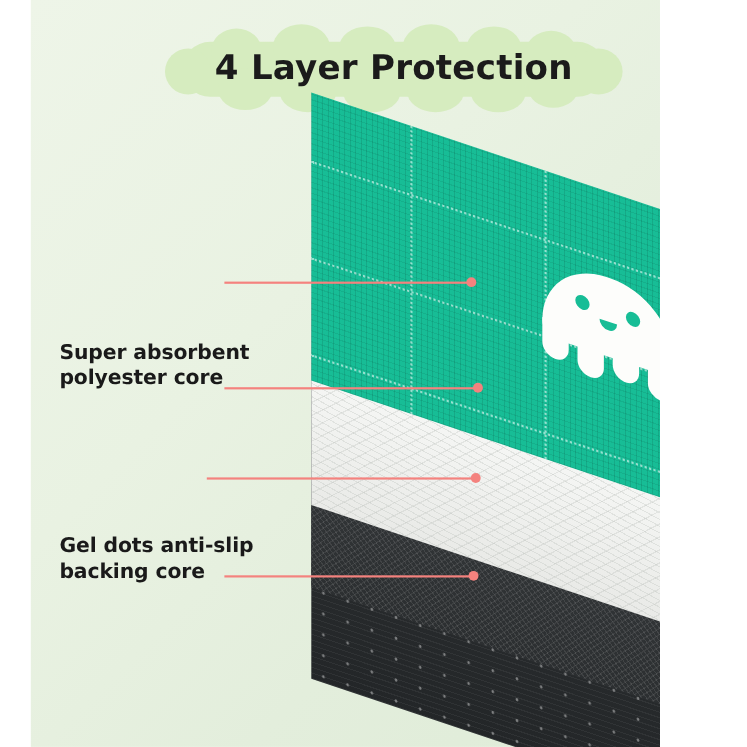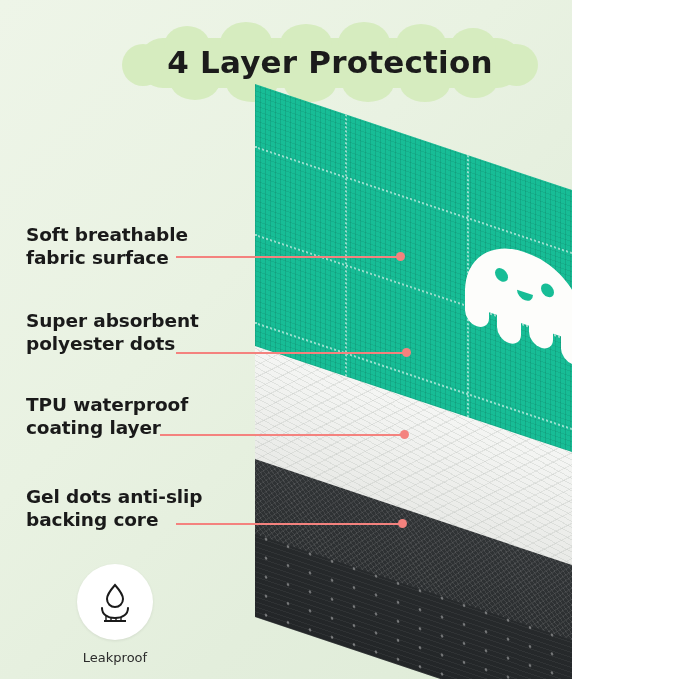--- a/index.html
+++ b/index.html
@@ -11,20 +11,21 @@
     height: 679px;
     font-family: "DejaVu Sans", sans-serif;
     overflow: hidden;
   }
   #stage {
     position: relative;
     width: 572px;
     height: 679px;
     background: linear-gradient(135deg, #eef5e8 0%, #e9f2e2 40%, #e3eedc 70%, #dfecd8 100%);
     overflow: hidden;
+    margin-left: 28px;
   }
 
   
   #title-banner {
     position: absolute;
     left: 120px;
     top: 22px;
     width: 420px;
     height: 80px;
   }
@@ -282,49 +283,27 @@
 
   <div class="leader" style="left:176px; top:352px; width:230px;"></div>
   <div class="leader-dot" style="left:402px; top:348px;"></div>
 
   <div class="leader" style="left:160px; top:434px; width:244px;"></div>
   <div class="leader-dot" style="left:400px; top:430px;"></div>
 
   <div class="leader" style="left:176px; top:523px; width:226px;"></div>
   <div class="leader-dot" style="left:398px; top:519px;"></div>
 
-  <div class="callout" style="left:26px; top:224px;">
-    <div class="callout-text">Soft breathable
-fabric surface</div>
-  </div>
   <div class="callout" style="left:26px; top:310px;">
     <div class="callout-text">Super absorbent
-polyester dots</div>
-  </div>
-  <div class="callout" style="left:26px; top:394px;">
-    <div class="callout-text">TPU waterproof
-coating layer</div>
+polyester core</div>
   </div>
   <div class="callout" style="left:26px; top:486px;">
     <div class="callout-text">Gel dots anti-slip
 backing core</div>
   </div>
 
   <div id="features">
 
 
-    <div class="feature">
-      <div class="feature-circle">
-        <svg width="50" height="50" viewBox="0 0 50 50">
-          <path d="M25 8 C25 8 17 17 17 22 C17 26.5 20.6 30 25 30 C29.4 30 33 26.5 33 22 C33 17 25 8 25 8 Z" fill="none" stroke="#1a1a1a" stroke-width="2"></path>
-          <path d="M12 31 C12 37 17 41 25 41 C33 41 38 37 38 31" fill="none" stroke="#1a1a1a" stroke-width="2" stroke-linecap="round"></path>
-          <line x1="14" y1="44" x2="36" y2="44" stroke="#1a1a1a" stroke-width="2"></line>
-          <line x1="16" y1="38" x2="16" y2="44" stroke="#1a1a1a" stroke-width="1.4"></line>
-          <line x1="21" y1="40" x2="21" y2="44" stroke="#1a1a1a" stroke-width="1.4"></line>
-          <line x1="26" y1="40.5" x2="26" y2="44" stroke="#1a1a1a" stroke-width="1.4"></line>
-          <line x1="31" y1="40" x2="31" y2="44" stroke="#1a1a1a" stroke-width="1.4"></line>
-        </svg>
-      </div>
-      <div class="feature-label">Leakproof</div>
-    </div>
 
   </div>
 </div>
 
 </body></html>

